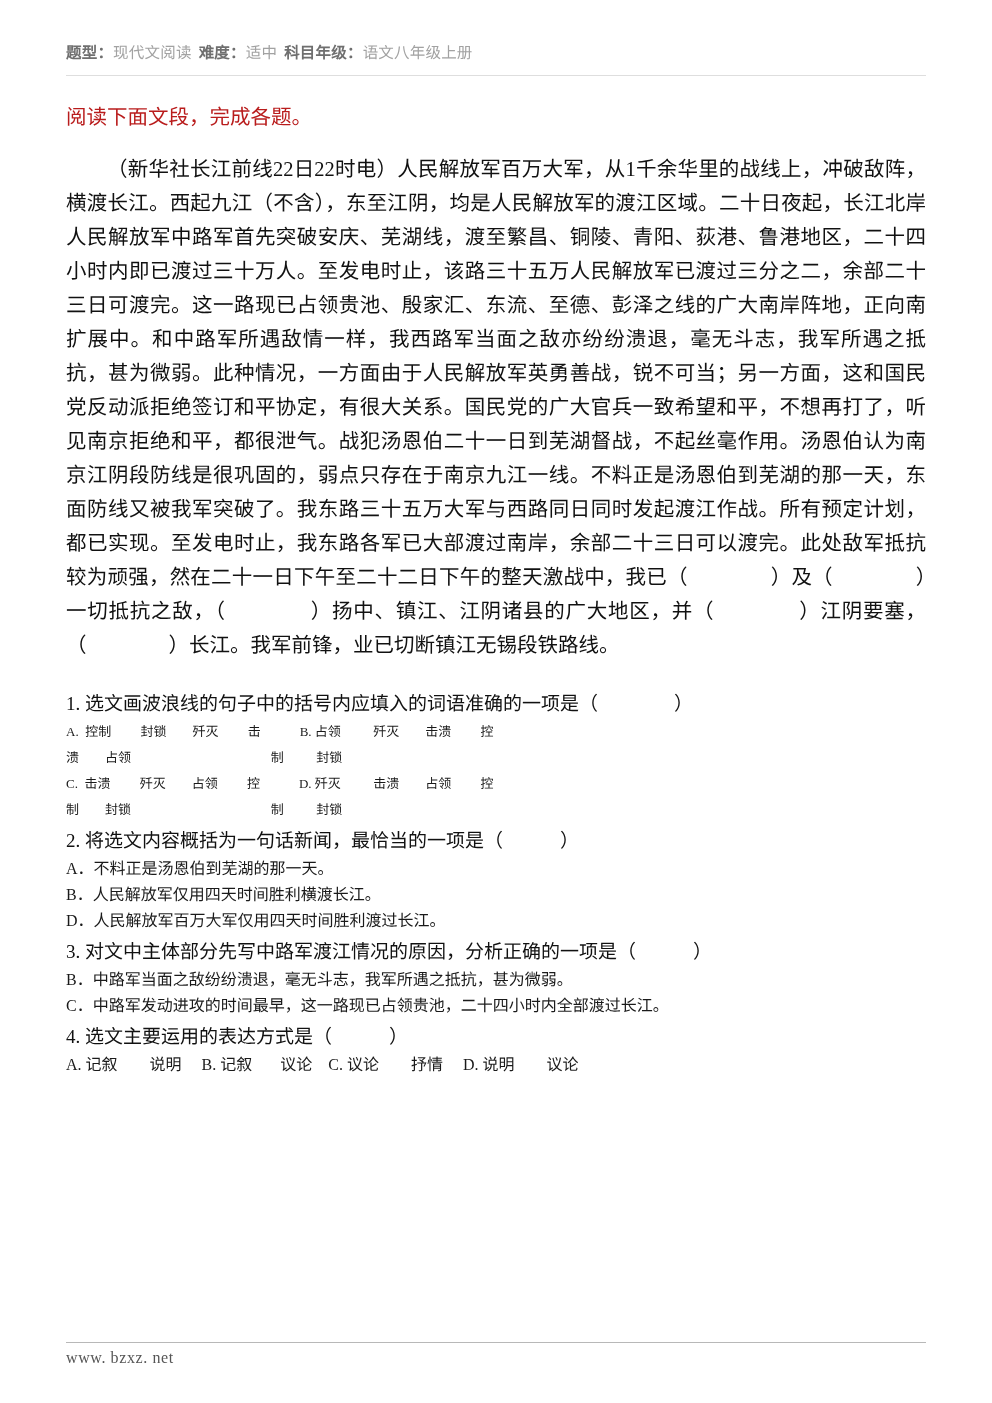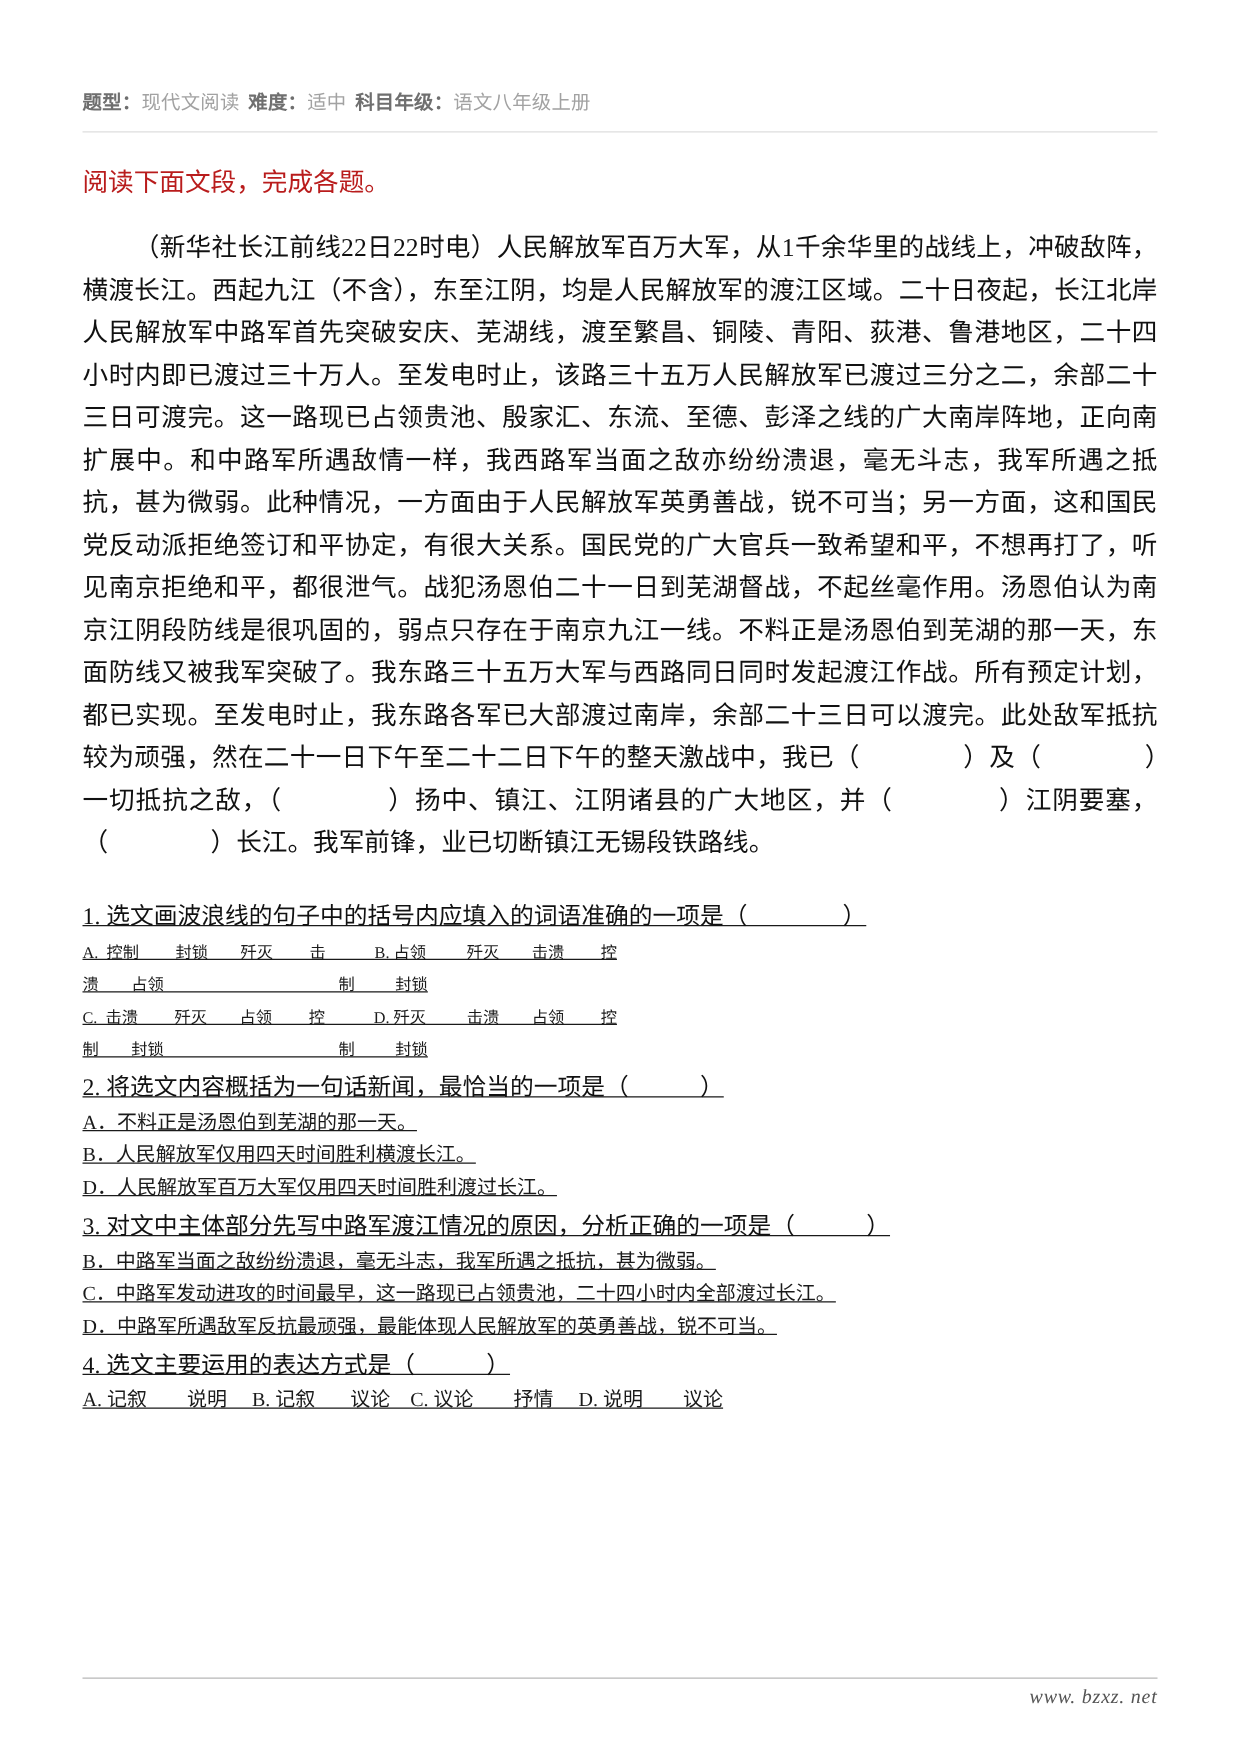--- a/index.html
+++ b/index.html
@@ -19,21 +19,21 @@
     position: relative;
     width: 992px;
     height: 1403px;
     box-sizing: border-box;
     padding: 0 66px;
     overflow: hidden;
   }
 
   
   .meta-bar {
-    padding-top: 72px;
+    padding-top: 42px;
     font-size: 15.5px;
     line-height: 1.4;
     color: #9a9a9a;
     white-space: nowrap;
     letter-spacing: 0.2px;
   }
   .meta-label {
     font-weight: bold;
     color: #6f6f6f;
   }
@@ -67,21 +67,21 @@
   }
   .passage p {
     margin: 0;
     text-indent: 2em;
   }
 
   
   .questions {
     margin-top: 26px;
   }
-  .q-block { margin-bottom: 2px; text-decoration: underline; }
+  .q-block { margin-bottom: 2px; }
   .q-stem {
     font-size: 19px;
     line-height: 31px;
     color: #111;
     font-family: "Liberation Serif", "DejaVu Serif", serif;
   }
 
   
   .choice-line {
     font-size: 16px;
@@ -110,22 +110,21 @@
     left: 66px;
     right: 66px;
     bottom: 36px;
   }
   .footer-rule {
     border: 0;
     border-top: 1px solid #b8b8b8;
     margin: 0 0 6px 0;
   }
   .footer-text {
-    text-align: right;
-    font-style: italic;
+    text-align: left;
     font-size: 16px;
     color: #555;
     letter-spacing: 0.6px;
     font-family: "Liberation Serif", "DejaVu Serif", serif;
   }
 </style>
 </head>
 <body>
 
 <div class="page">
@@ -152,21 +151,20 @@
       <div class="q-block">
         <div class="q-stem">2. 将选文内容概括为一句话新闻，最恰当的一项是（　　　）</div>
         <div class="choice-line">A．不料正是汤恩伯到芜湖的那一天。</div>
         <div class="choice-line">B．人民解放军仅用四天时间胜利横渡长江。</div>
         <div class="choice-line">D．人民解放军百万大军仅用四天时间胜利渡过长江。</div>
       </div>
       <div class="q-block">
         <div class="q-stem">3. 对文中主体部分先写中路军渡江情况的原因，分析正确的一项是（　　　）</div>
         <div class="choice-line">B．中路军当面之敌纷纷溃退，毫无斗志，我军所遇之抵抗，甚为微弱。</div>
         <div class="choice-line">C．中路军发动进攻的时间最早，这一路现已占领贵池，二十四小时内全部渡过长江。</div>
-        <div class="choice-line">D．中路军所遇敌军反抗最顽强，最能体现人民解放军的英勇善战，锐不可当。</div>
       </div>
       <div class="q-block">
         <div class="q-stem">4. 选文主要运用的表达方式是（　　　）</div>
         <div class="choice-inline-row">A. 记叙        说明     B. 记叙       议论    C. 议论        抒情     D. 说明        议论</div>
       </div>
     </div>
 
   <div class="footer">
     <hr class="footer-rule">
     <div class="footer-text">www. bzxz. net</div>

